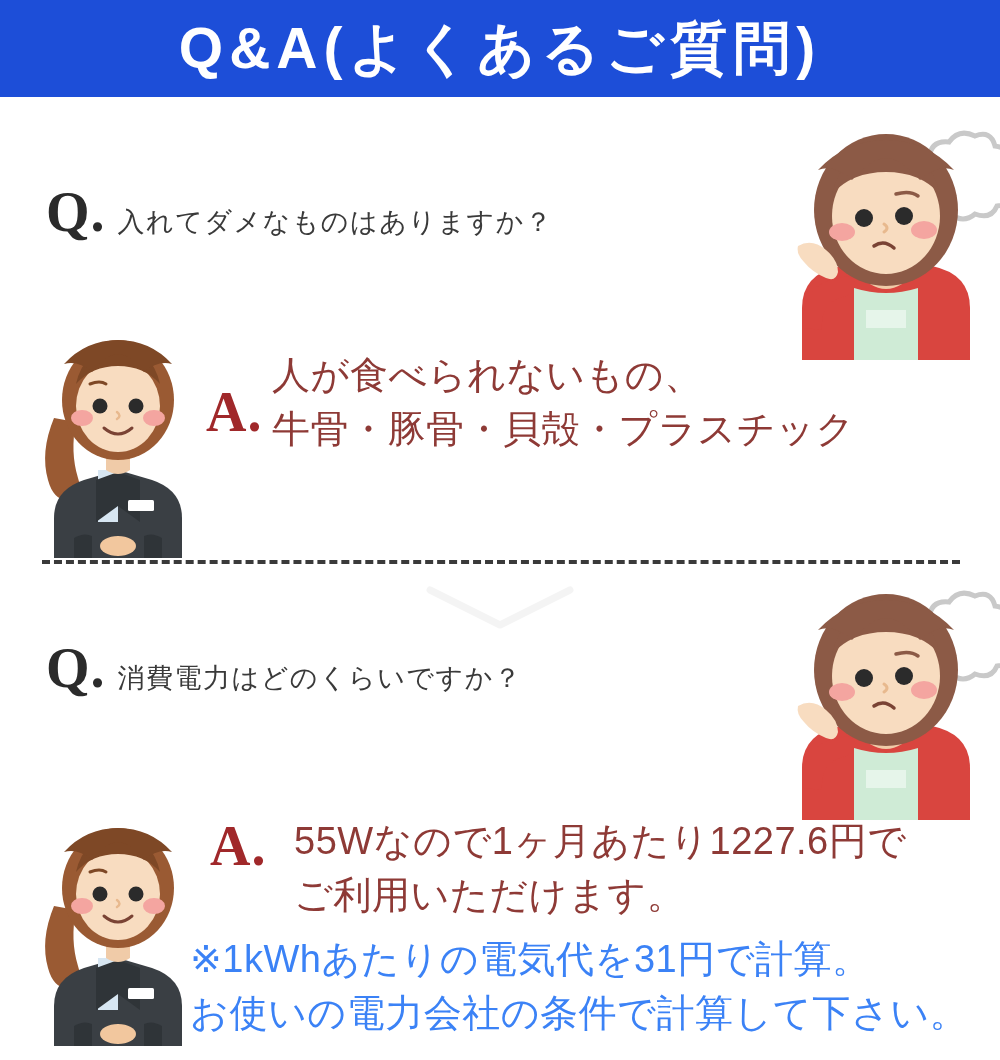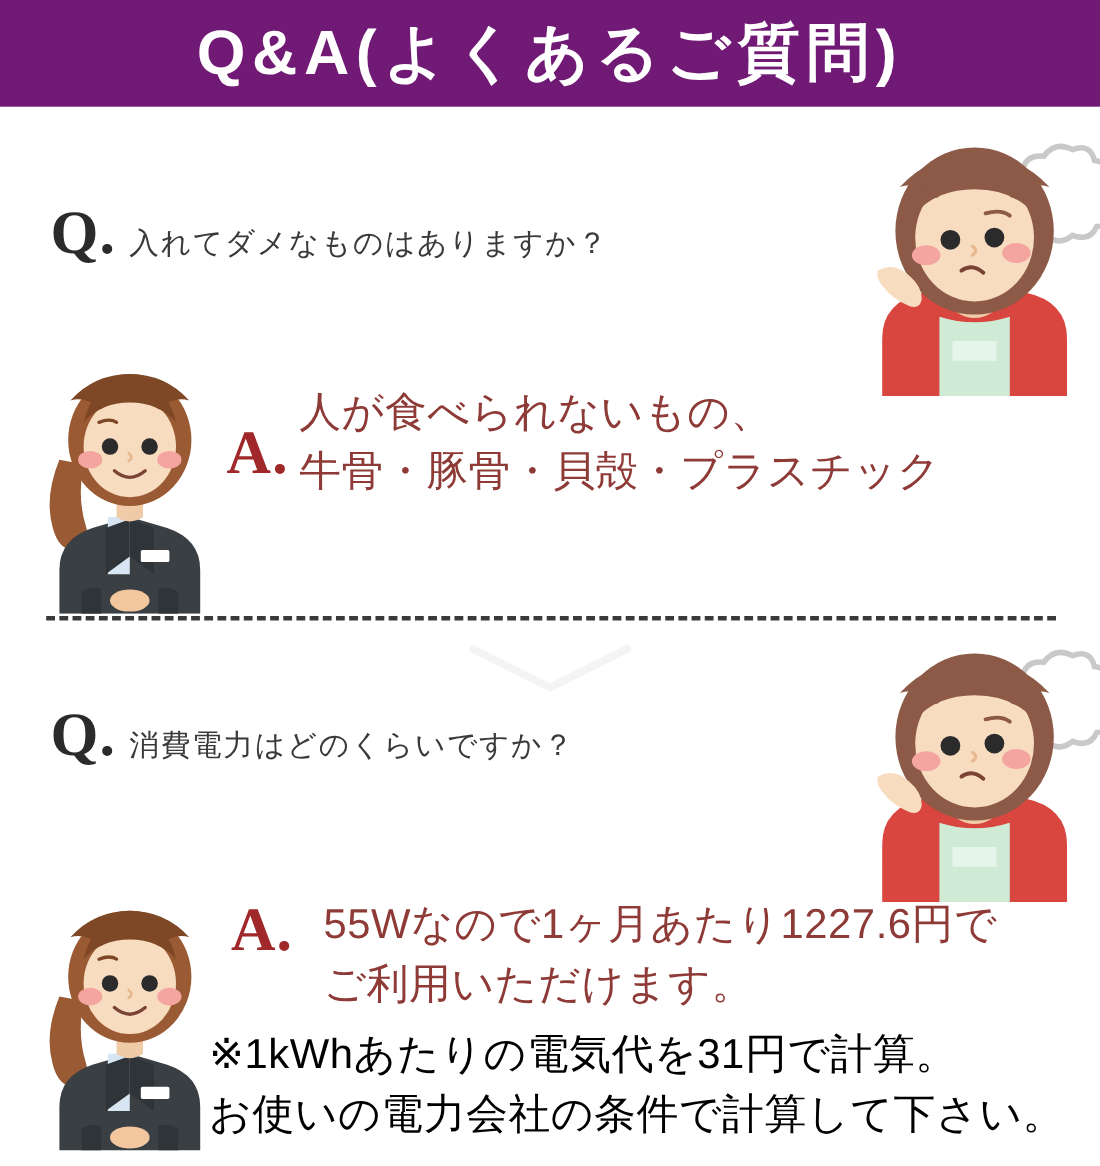--- a/index.html
+++ b/index.html
@@ -16,21 +16,21 @@
     -webkit-font-smoothing: antialiased;
   }
 
   
   .header-band {
     position: absolute;
     left: 0;
     top: 0;
     width: 1000px;
     height: 97px;
-    background: #701a75;
+    background: #1d4ed8;
     display: flex;
     align-items: center;
     justify-content: center;
   }
   .header-title {
     color: #ffffff;
     font-size: 57px;
     font-weight: 700;
     letter-spacing: 6px;
     line-height: 1;
@@ -74,21 +74,21 @@
     position: absolute;
     color: #8E3A36;
     font-size: 38px;
     line-height: 54px;
     letter-spacing: 0.5px;
     white-space: nowrap;
   }
   .a-lines .ln { display: block; }
   .note-lines {
     position: absolute;
-    color: #000000;
+    color: #3b82f6;
     font-size: 38px;
     line-height: 54px;
     letter-spacing: 0.5px;
     white-space: nowrap;
   }
   .note-lines .ln { display: block; }
 
   
   .divider {
     position: absolute;

